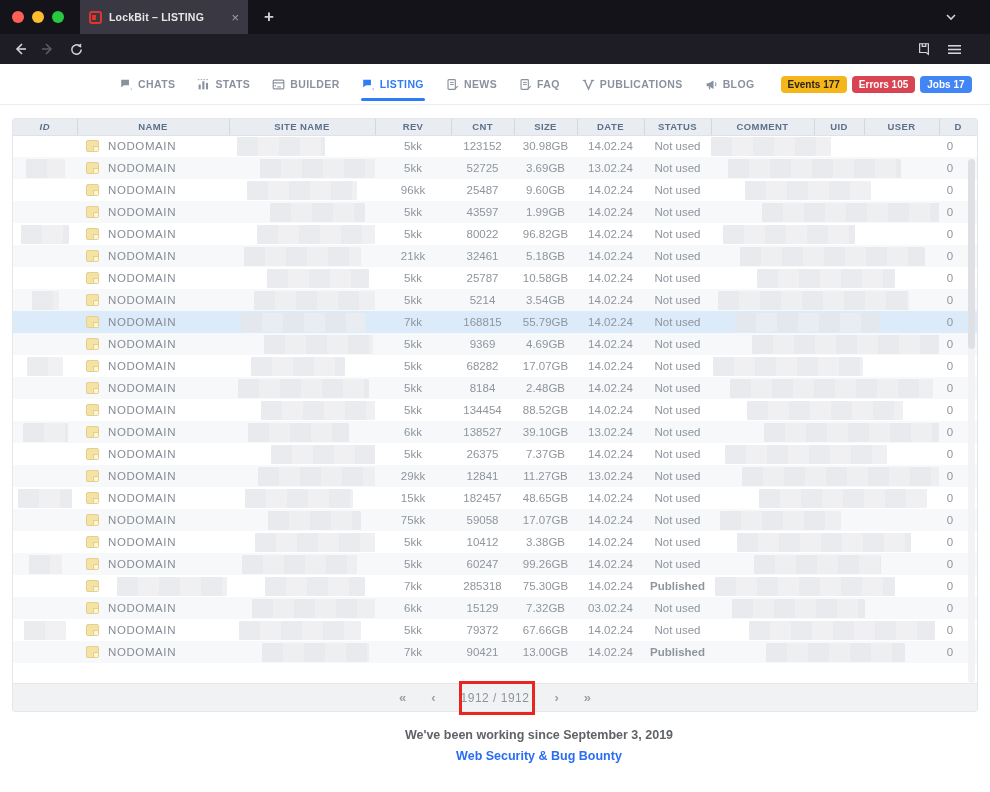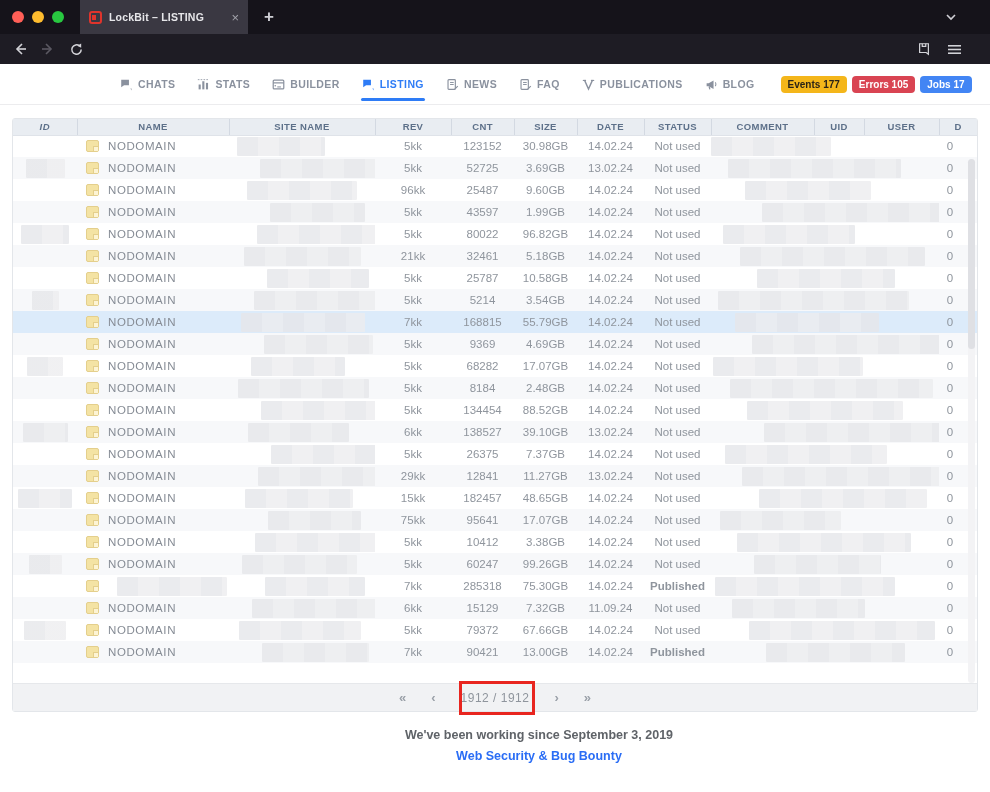--- a/index.html
+++ b/index.html
@@ -688,21 +688,21 @@
       <div class="c-name-inner">
         <span class="folder"></span>
         <span class="name-text">NODOMAIN</span>
 
       </div>
     </td>
     <td class="c-site">
             <div class="mz site-mz" style="width: 93px; margin-left: 39px;"></div>
           </td>
     <td class="c-rev">75kk</td>
-    <td class="c-cnt">95641</td>
+    <td class="c-cnt">59058</td>
     <td class="c-size">17.07GB</td>
     <td class="c-date">14.02.24</td>
     <td class="c-status">Not used</td>
     <td class="c-right" colspan="3">
             <div class="mz right-mz" style="width: 121px; margin-left: 9px;"></div>
           </td>
     <td class="c-d">0</td>
   </tr>
         <tr>
     <td class="c-id">
@@ -786,21 +786,21 @@
         <span class="name-text">NODOMAIN</span>
 
       </div>
     </td>
     <td class="c-site">
             <div class="mz site-mz" style="width: 137px; margin-left: 23px;"></div>
           </td>
     <td class="c-rev">6kk</td>
     <td class="c-cnt">15129</td>
     <td class="c-size">7.32GB</td>
-    <td class="c-date">11.09.24</td>
+    <td class="c-date">03.02.24</td>
     <td class="c-status">Not used</td>
     <td class="c-right" colspan="3">
             <div class="mz right-mz" style="width: 133px; margin-left: 21px;"></div>
           </td>
     <td class="c-d">0</td>
   </tr>
         <tr>
     <td class="c-id">
             <div class="mz id-mz" style="width: 42px;"></div>
           </td>

